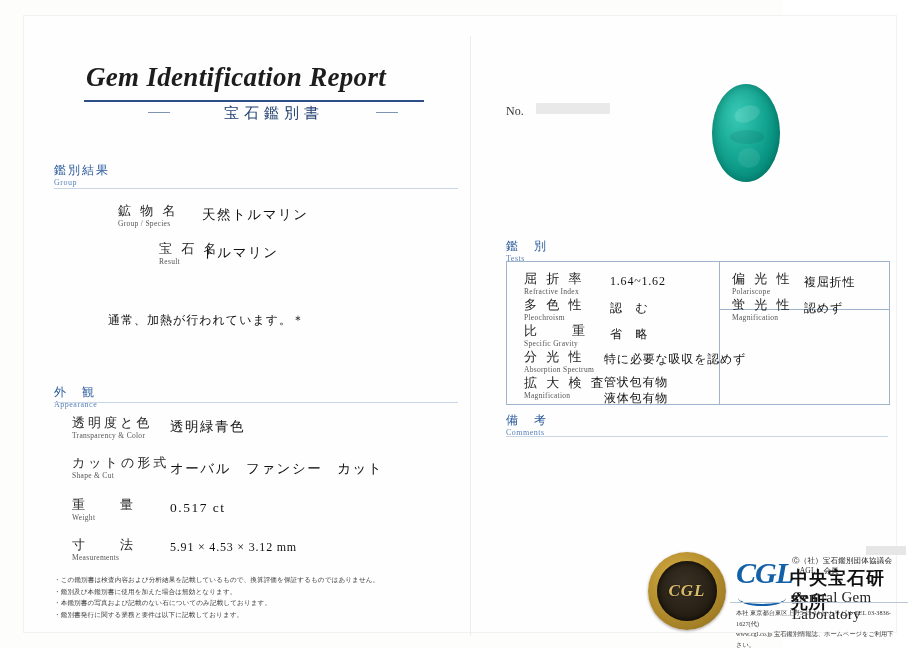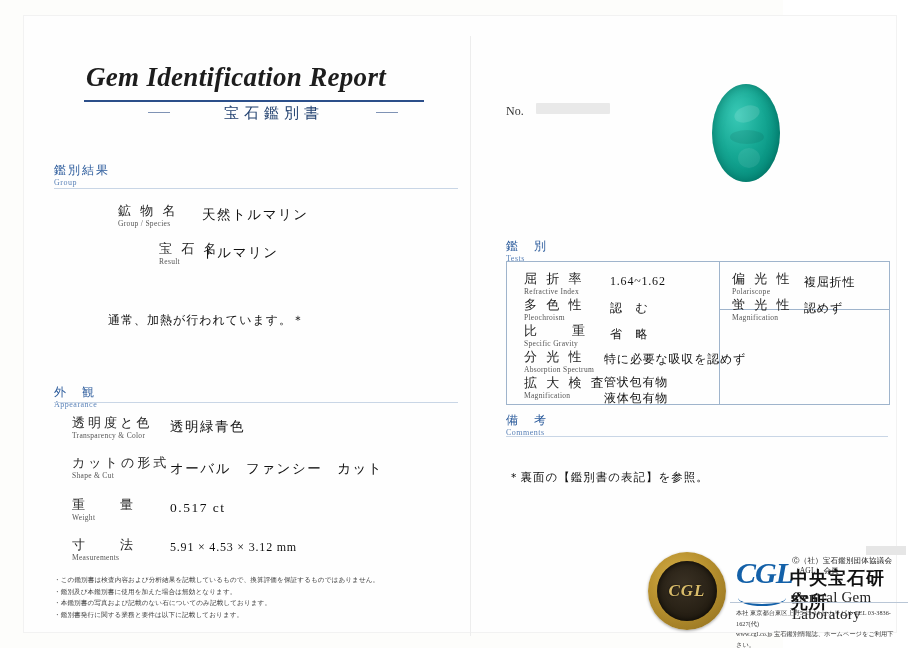--- a/index.html
+++ b/index.html
@@ -455,21 +455,20 @@
       <span class="f-jp">蛍 光 性</span>
       <span class="f-en">Magnification</span>
     </div>
     <div class="f-val small" style="left:780px; top:284px;">認めず</div>
 
     <div class="sec-label" style="left:482px; top:398px;">
       <span class="jp">備　考</span>
       <span class="en">Comments</span>
     </div>
     <div class="sec-rule" style="left:482px; top:420px; width:382px;"></div>
-    <div class="note-line" style="left:484px; top:424px; font-size:11.5px;">＊裏面の【鑑別書の表記】を参照。</div>
 
     <div class="disclaimer">
       <div>・この鑑別書は検査内容および分析結果を記載しているもので、換算評価を保証するものではありません。</div>
       <div>・鑑別及び本鑑別書に使用を加えた場合は無効となります。</div>
       <div>・本鑑別書の写真および記載のない石についてのみ記載しております。</div>
       <div>・鑑別書発行に関する業務と要件は以下に記載しております。</div>
     </div>
 
     <div class="seal">
       <div class="seal-outer"></div>

